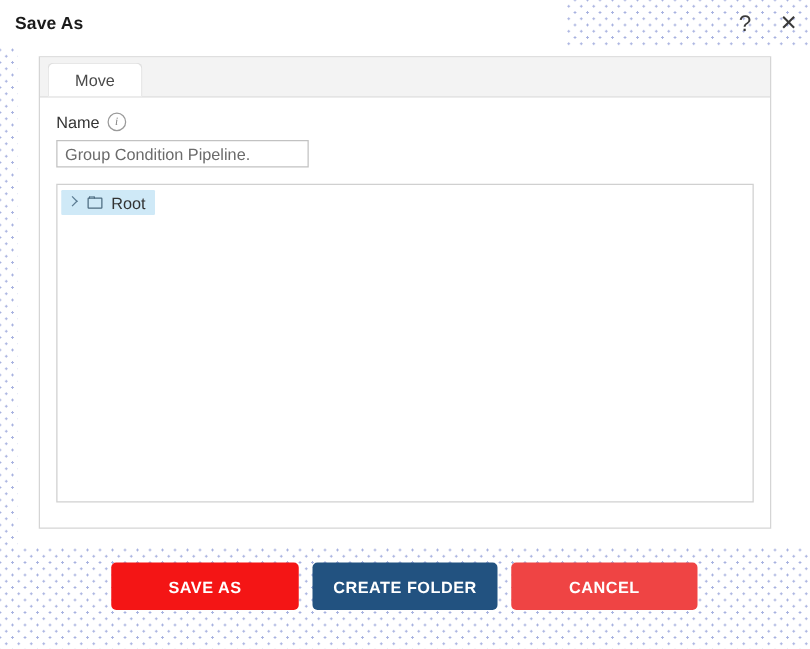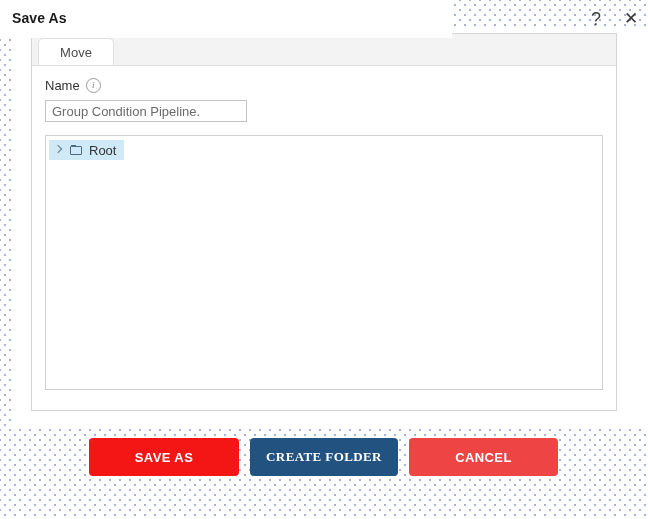--- a/index.html
+++ b/index.html
@@ -77,21 +77,21 @@
   .tb-close {
     left: 618px;
     font-size: 17px;
     font-weight: normal;
   }
 
   
   .dialog-body {
     position: absolute;
     left: 0;
-    top: 26px;
+    top: 38px;
     width: 540px;
     height: 481px;
     background: transparent;
     z-index: 1;
     padding-left: 36px;
   }
   .body-white {
     position: absolute;
     left: 14px;
     top: 0px;
@@ -273,21 +273,21 @@
     border-radius: 4px;
     color: #ffffff;
     font-family: "Liberation Sans", sans-serif;
     font-size: 13px;
     font-weight: bold;
     letter-spacing: 0.4px;
     cursor: pointer;
     text-align: center;
   }
   .btn-save { left: 89px;  width: 150px; background: #f41515; }
-  .btn-create { left: 250px; width: 148px; background: #225280; font-family: Liberation Serif, serif; }
+  .btn-create { left: 250px; width: 148px; background: #225280; }
   .btn-cancel { left: 409px; width: 149px; background: #ef4444; }
 </style>
 </head>
 <body>
 
 <div class="dot-backdrop"></div>
 
 <div class="titlebar">
   <div class="titlebar-fill"></div>
   <div class="title-text">Save As</div>

